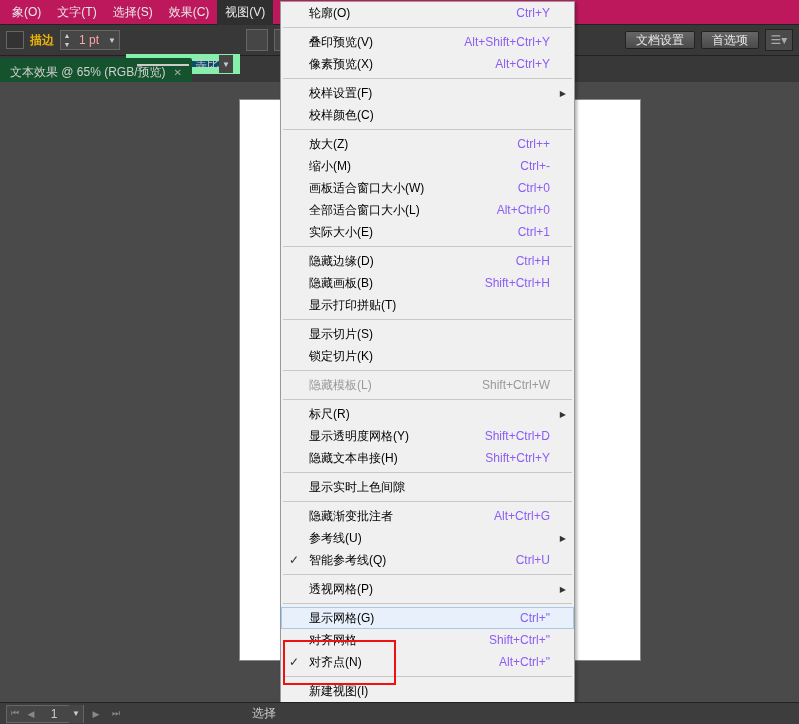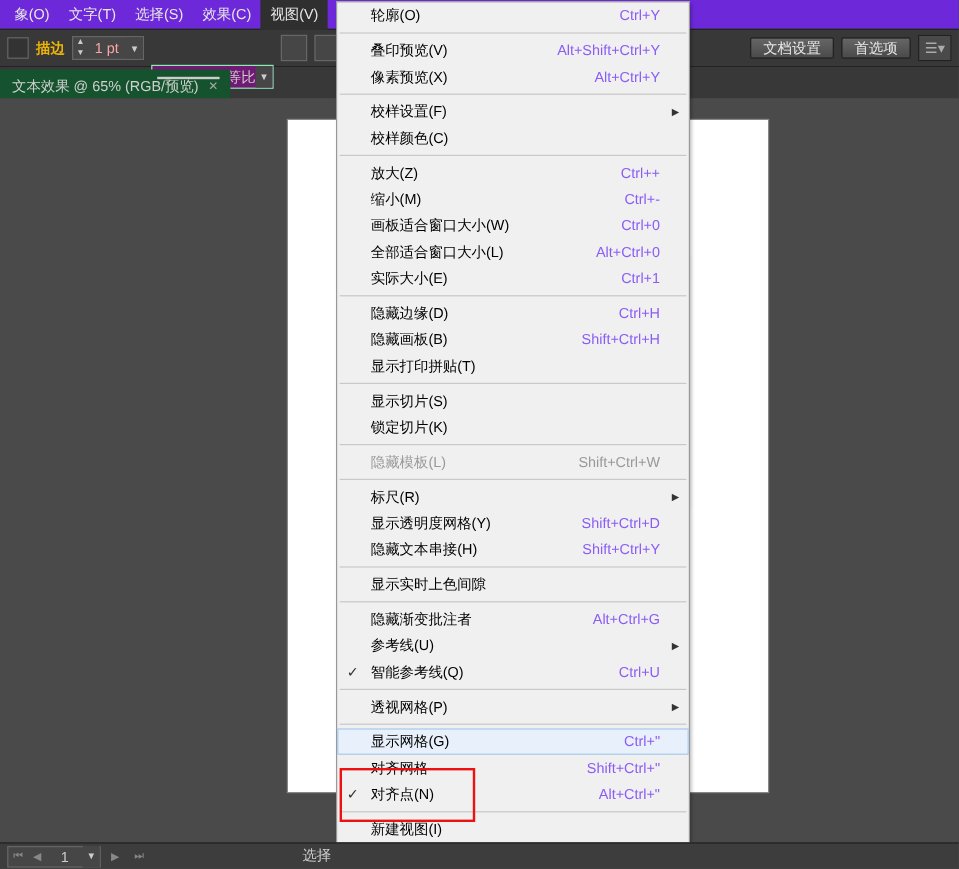--- a/index.html
+++ b/index.html
@@ -1,27 +1,27 @@
 <!DOCTYPE html>
 <html><head>
 <meta charset="utf-8">
 <style>
 *{margin:0;padding:0;box-sizing:border-box;font-family:"Microsoft YaHei",sans-serif;font-size:12px;}
 body{background:#4a4a4a;width:799px;height:724px;overflow:hidden;position:relative;}
-.menubar{height:24px;background:#6d28d9;color:#e8e8e8;display:flex;align-items:center;padding-left:4px;}
+.menubar{height:24px;background:#be185d;color:#e8e8e8;display:flex;align-items:center;padding-left:4px;}
 .menubar .mi{padding:4px 8px;cursor:default;}
 .menubar .mi.active{background:#2f2f2f;}
 .toolbar{height:32px;background:#383838;border-top:1px solid #222;border-bottom:1px solid #222;display:flex;align-items:center;padding:0 6px;gap:6px;}
 .stroke-label{color:#eab308;font-weight:bold;}
 .pt-box{display:inline-flex;align-items:center;height:20px;border:1px solid #666;background:#464646;}
 .pt-arrows{width:12px;height:18px;display:flex;flex-direction:column;}
 .pt-arrows span{flex:1;display:flex;align-items:center;justify-content:center;color:#ccc;font-size:7px;line-height:1;}
 .pt-val{width:32px;color:#fca5a5;text-align:center;}
 .dd-arrow{width:14px;height:18px;display:flex;align-items:center;justify-content:center;background:#464646;color:#ccc;font-size:8px;}
-.line-box{display:inline-flex;align-items:center;height:20px;border:1px solid #86efac;background:#701a75;margin-top:48px;}
+.line-box{display:inline-flex;align-items:center;height:20px;border:7px solid #86efac;background:#0c4a6e;margin-top:48px;}
 .line-prev{width:60px;height:18px;position:relative;}
 .line-prev::after{content:"";position:absolute;left:4px;right:4px;top:50%;height:2px;background:#ccc;}
 .scale-lbl{color:#ccc;margin-left:2px;}
 .sq{width:22px;height:22px;border:1px solid #666;background:#464646;}
 .spacer{flex:1;}
 .btn{height:18px;padding:0 10px;background:linear-gradient(#666,#4a4a4a);border:1px solid #222;color:#e8e8e8;display:flex;align-items:center;border-radius:2px;}
 .gear{width:28px;height:22px;background:#4a4a4a;border:1px solid #222;display:flex;align-items:center;justify-content:center;color:#aaa;}
 .tabbar{height:26px;background:#383838;display:flex;align-items:end;padding-left:0;}
 .tab{height:24px;background:#14532d;color:#d0d0d0;padding:4px 10px 0;display:flex;align-items:center;gap:8px;border-radius:2px 2px 0 0;}
 .tab .x{font-size:10px;color:#aaa;}

